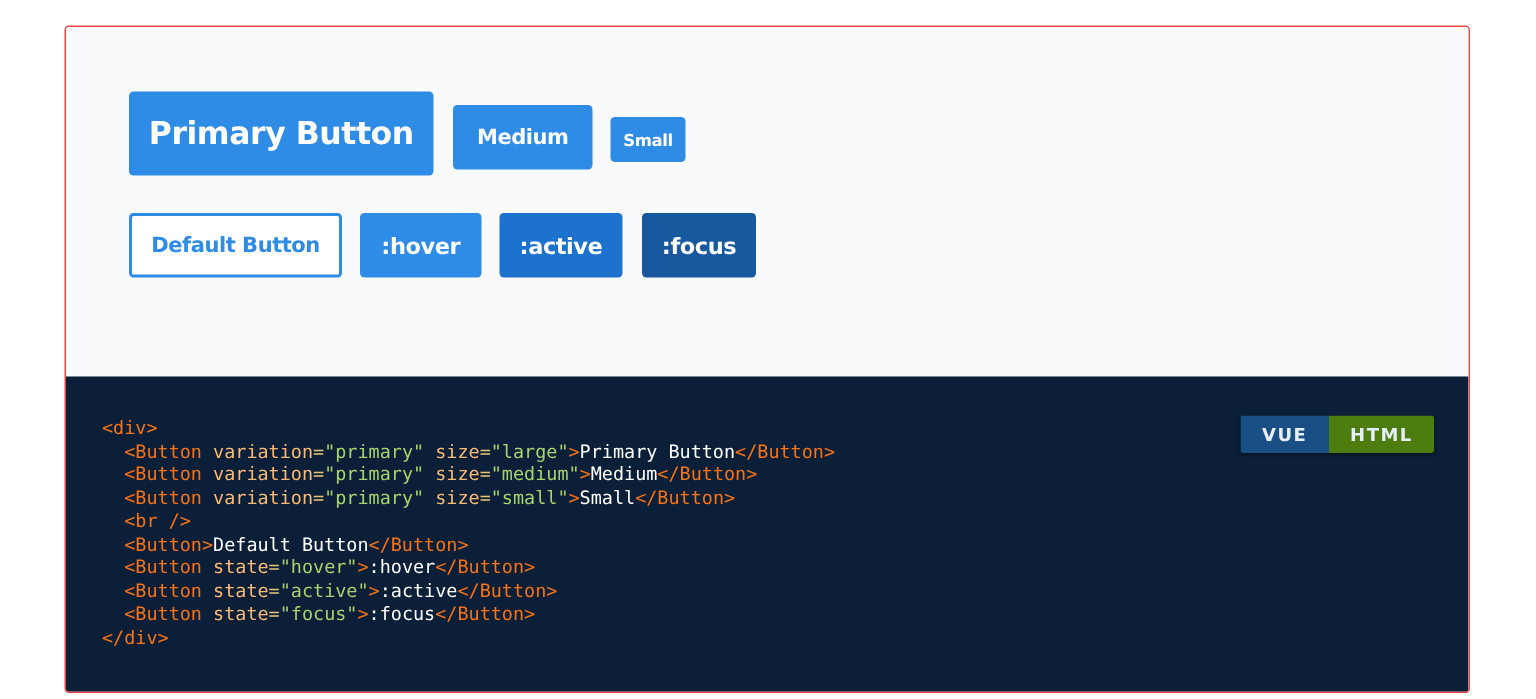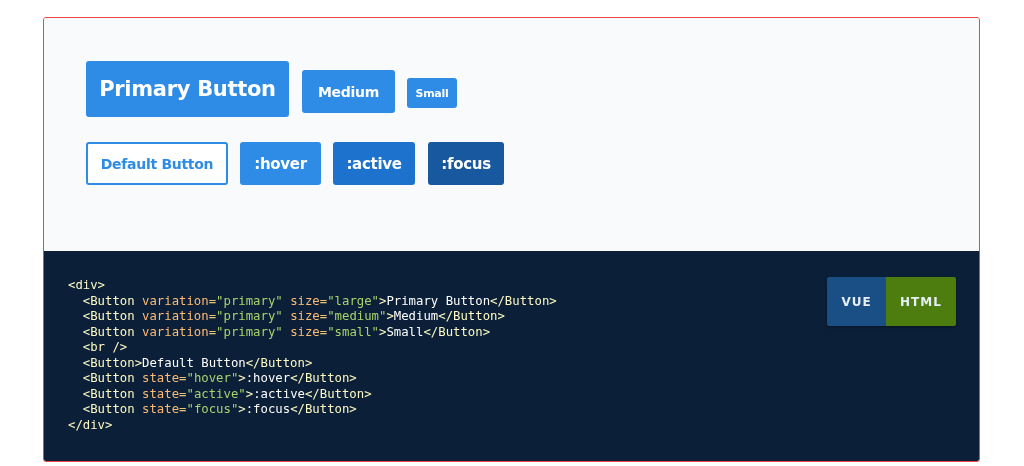--- a/index.html
+++ b/index.html
@@ -37,28 +37,28 @@
   .code {
     position: absolute; left: 0; top: 233px; width: 100%; height: 212px;
     background: #0b2038;
   }
   pre.src {
     position: absolute; left: 24px; top: 27px; margin: 0;
     font-family: "DejaVu Sans Mono", "Liberation Mono", monospace;
     font-size: 12.3px; line-height: 15.5px; color: #ffffff;
   }
   .line { display: block; height: 15.5px; white-space: pre; }
-  .tag { color: #fef9c3; margin-top: 40px; }
+  .tag { color: #f97316; margin-top: 40px; }
   .attr { color: #fdba74; }
   .eq { color: #e8c274; }
   .str { color: #a9d36c; }
   .txt { color: #ffffff; }
 
   .toggle {
-    position: absolute; left: 783px; top: 26px; height: 49px; width: 129px;
+    position: absolute; left: 783px; top: 26px; height: 25px; width: 129px;
     display: flex; border-radius: 2px; overflow: hidden;
     box-shadow: 0 1px 3px rgba(0,0,0,0.4);
     text-align: center;
   }
   .seg {
     display: flex; align-items: center; justify-content: center;
     color: #e6eef7; font-weight: bold; font-size: 12px; letter-spacing: 1px;
     font-family: "DejaVu Sans", sans-serif; cursor: pointer;
   }
   .seg-vue { width: 59px; background: #1a4f86; }

